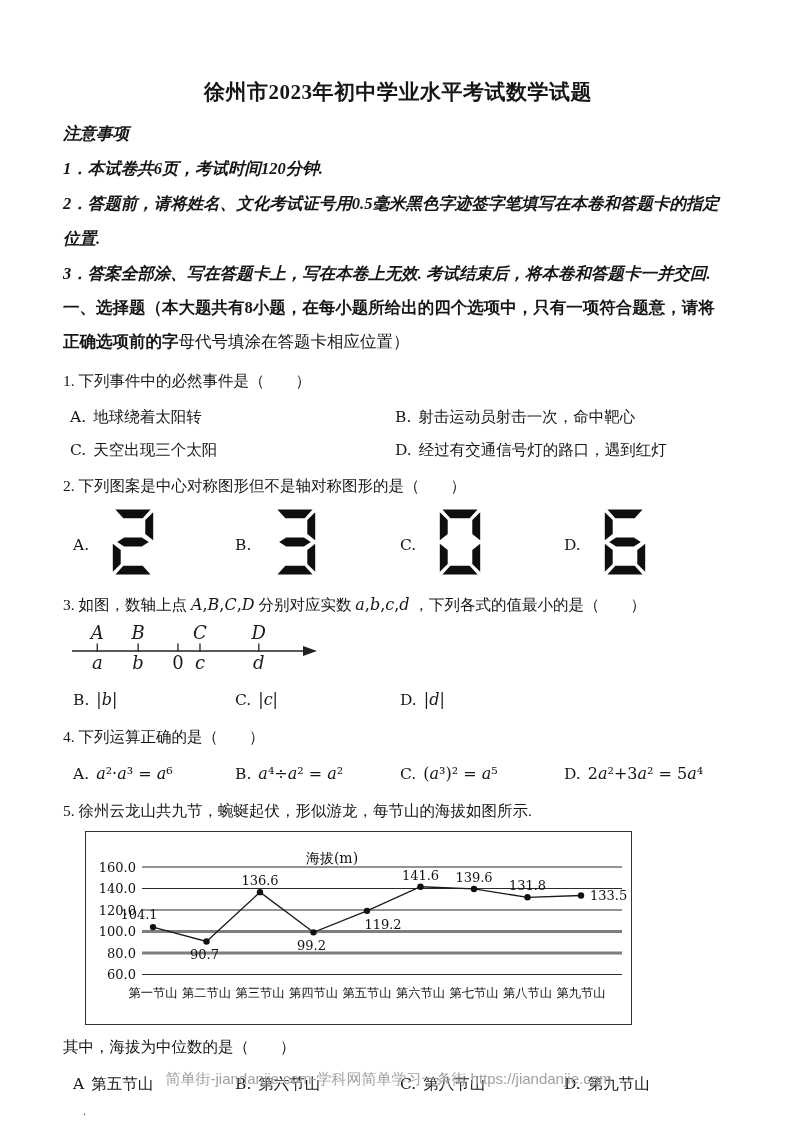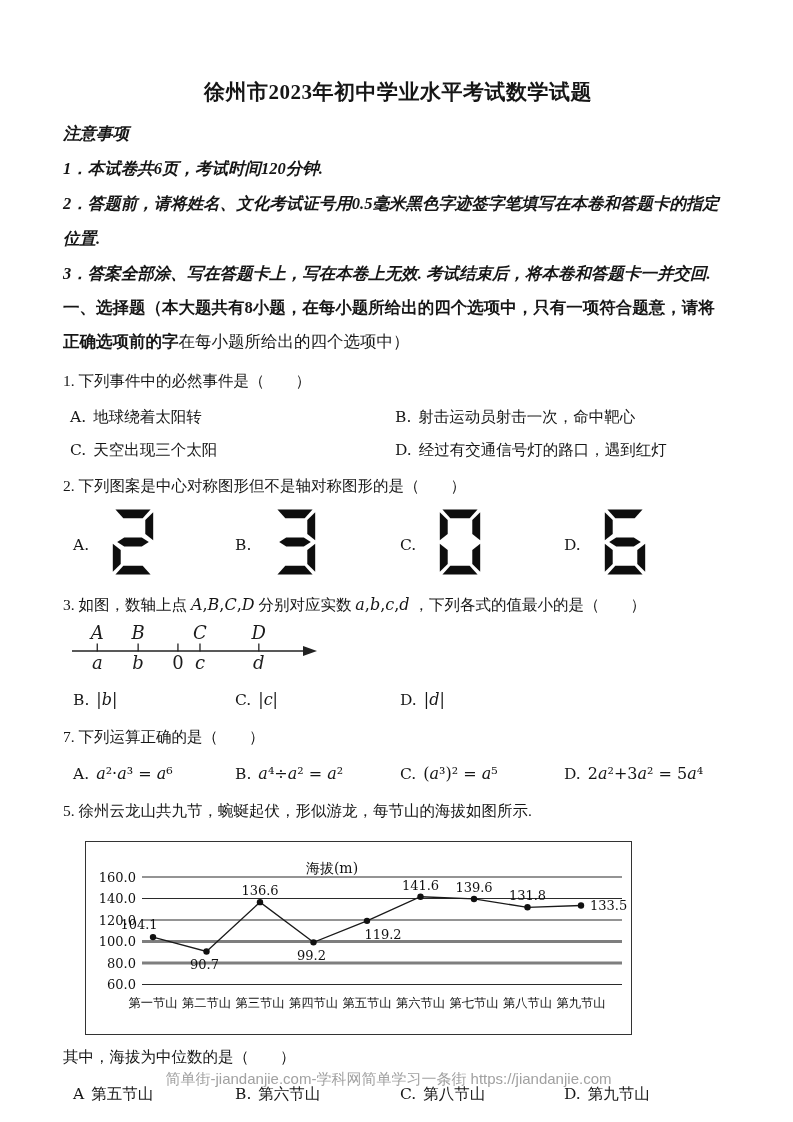--- a/index.html
+++ b/index.html
@@ -17,21 +17,21 @@
   .row4{display:grid;grid-template-columns:162px 165px 164px auto;padding-left:10px;margin:10px 0;font-size:15.5px;line-height:24px;}
   .opt-label{font-family:"DejaVu Serif",serif;margin-right:7px;}
   .math{font-family:"DejaVu Serif",serif;font-size:16px;}
   .math i{font-style:italic;}
   .digit-row{align-items:center;margin:6px 0 4px 0;}
   .digit-cell{display:flex;align-items:center;height:76px;}
   .segdigit{width:48px;height:72px;margin-left:13px;}
   .segdigit polygon{fill:#0e0e0e;}
   .numberline-wrap{margin:4px 0 2px 6px;}
   #numberline-svg text{font-family:"DejaVu Serif",serif;fill:#1b1b1b;}
-  .chart-wrap{margin:15px 0 2px 22px;line-height:0;}
+  .chart-wrap{margin:5px 0 2px 22px;line-height:0;}
   #chart-svg text{font-family:"DejaVu Serif",serif;fill:#111;}
   .stray{margin:0 0 0 20px;font-size:12px;color:#4a4a4a;line-height:10px;}
   .footer{
     position:absolute;top:1070px;left:0;right:16px;text-align:center;
     font-family:"Liberation Sans","DejaVu Sans",sans-serif;font-size:15px;color:#a1a1a1;
   }
 </style>
 </head>
 <body>
 
@@ -40,21 +40,21 @@
   <h1 class="title">徐州市2023年初中学业水平考试数学试题</h1>
 
   <div class="notice">
     <p>注意事项</p>
     <p>1．本试卷共6页，考试时间120分钟.</p>
     <p>2．答题前，请将姓名、文化考试证号用0.5毫米黑色字迹签字笔填写在本卷和答题卡的指定位置.</p>
     <p>3．答案全部涂、写在答题卡上，写在本卷上无效. 考试结束后，将本卷和答题卡一并交回.</p>
   </div>
 
   <p class="section-line bold">一、选择题（本大题共有8小题，在每小题所给出的四个选项中，只有一项符合题意，请将</p>
-  <p class="section-line"><span class="bold">正确选项前的字</span><span>在每小题所给出的四个选项中）</span></p>
+  <p class="section-line"><span class="bold">正确选项前的字</span><span>母代号填涂在答题卡相应位置）</span></p>
 
   <p class="qtext">1. 下列事件中的必然事件是（　　）</p>
   <div class="row2">
     <span><span class="opt-label">A.</span><span>地球绕着太阳转</span></span>
     <span><span class="opt-label">B.</span><span>射击运动员射击一次，命中靶心</span></span>
   </div>
   <div class="row2">
     <span><span class="opt-label">C.</span><span>天空出现三个太阳</span></span>
     <span><span class="opt-label">D.</span><span>经过有交通信号灯的路口，遇到红灯</span></span>
   </div>
@@ -125,21 +125,21 @@
         <text x="189.834" y="15" text-anchor="middle" font-size="18" font-style="italic">D</text>
         <text x="189.834" y="45" text-anchor="middle" font-size="18" font-style="italic">d</text>
       </svg>
   </div>
   <div class="row4">
     <span><span class="opt-label">B.</span><span class="math">|<i>b</i>|</span></span>
     <span><span class="opt-label">C.</span><span class="math">|<i>c</i>|</span></span>
     <span><span class="opt-label">D.</span><span class="math">|<i>d</i>|</span></span>
   </div>
 
-  <p class="qtext">7. 下列运算正确的是（　　）</p>
+  <p class="qtext">4. 下列运算正确的是（　　）</p>
   <div class="row4">
     <span><span class="opt-label">A.</span><span class="math"><i>a</i>²·<i>a</i>³ = <i>a</i>⁶</span></span>
     <span><span class="opt-label">B.</span><span class="math"><i>a</i>⁴÷<i>a</i>² = <i>a</i>²</span></span>
     <span><span class="opt-label">C.</span><span class="math">(<i>a</i>³)² = <i>a</i>⁵</span></span>
     <span><span class="opt-label">D.</span><span class="math">2<i>a</i>²+3<i>a</i>² = 5<i>a</i>⁴</span></span>
   </div>
 
   <p class="qtext">5. 徐州云龙山共九节，蜿蜒起伏，形似游龙，每节山的海拔如图所示.</p>
   <div class="chart-wrap">
     <svg id="chart-svg" width="547" height="194" viewBox="0 0 547 194">

